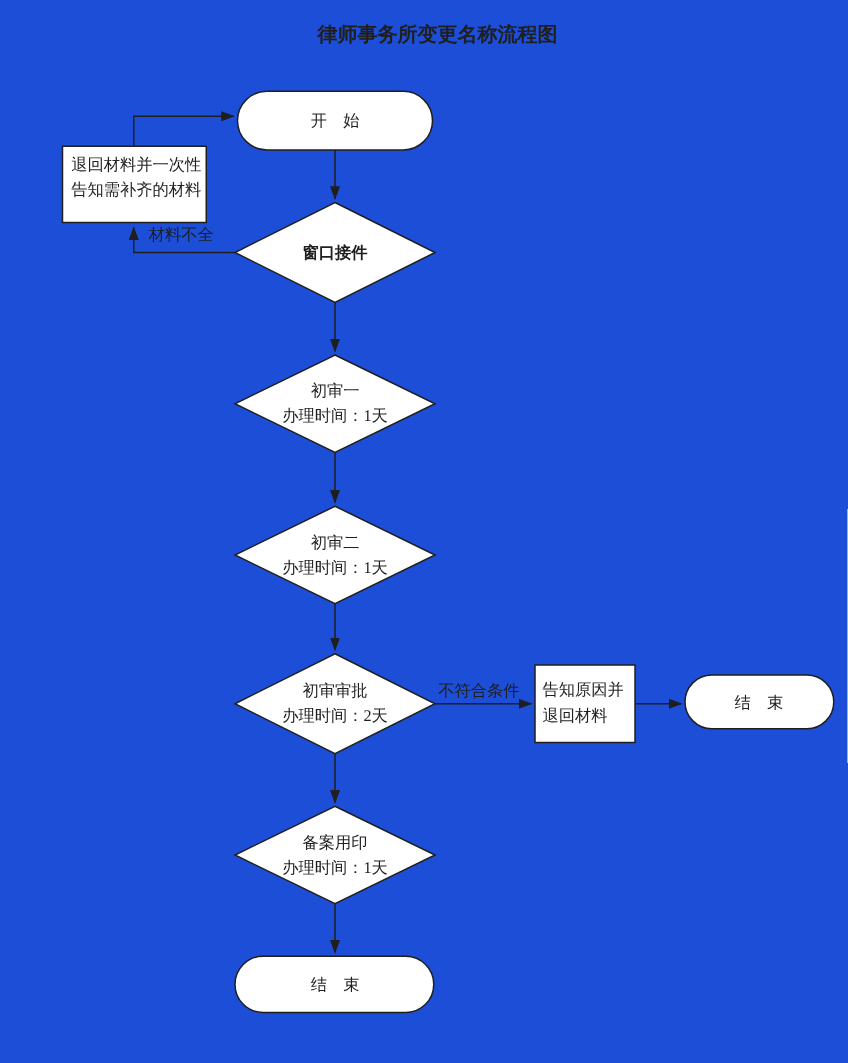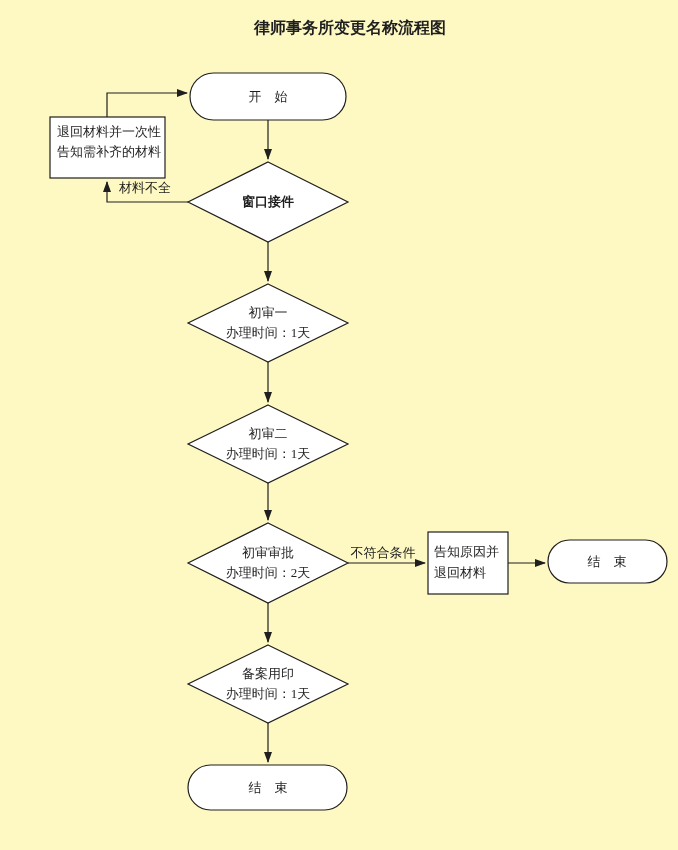--- a/index.html
+++ b/index.html
@@ -4,21 +4,21 @@
 <style>
   html, body {
     margin: 0;
     padding: 0;
     background: #ffffff;
   }
   .page {
     position: relative;
     width: 678px;
     height: 850px;
-    background: #fef9c3;
+    background: #1d4ed8;
     overflow: hidden;
   }
   svg text {
     font-family: "Liberation Serif", "DejaVu Serif", serif;
     font-size: 13px;
     fill: #1f1f1f;
   }
   svg .title {
     font-size: 16px;
     font-weight: bold;

